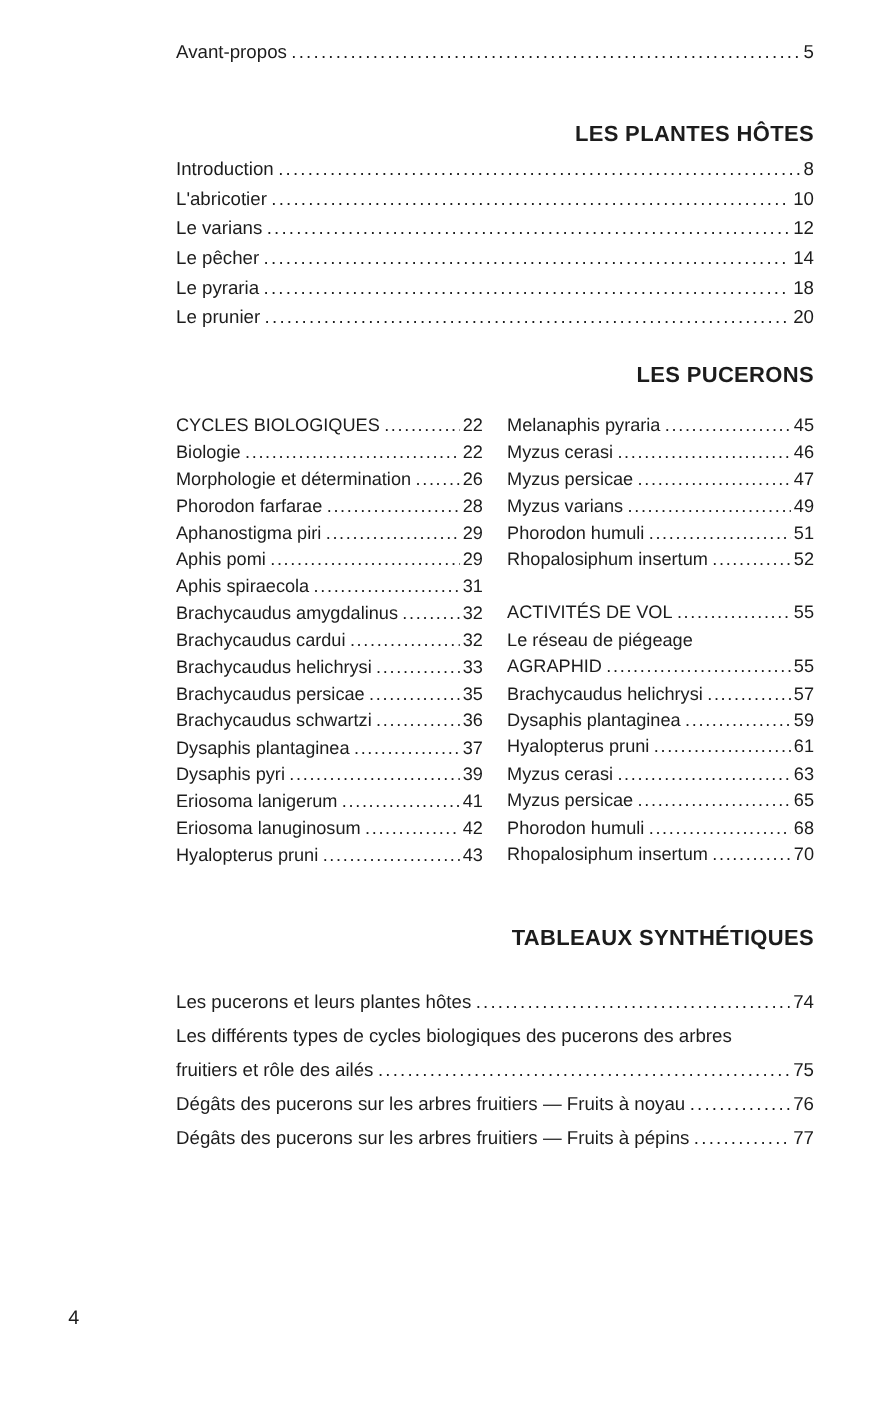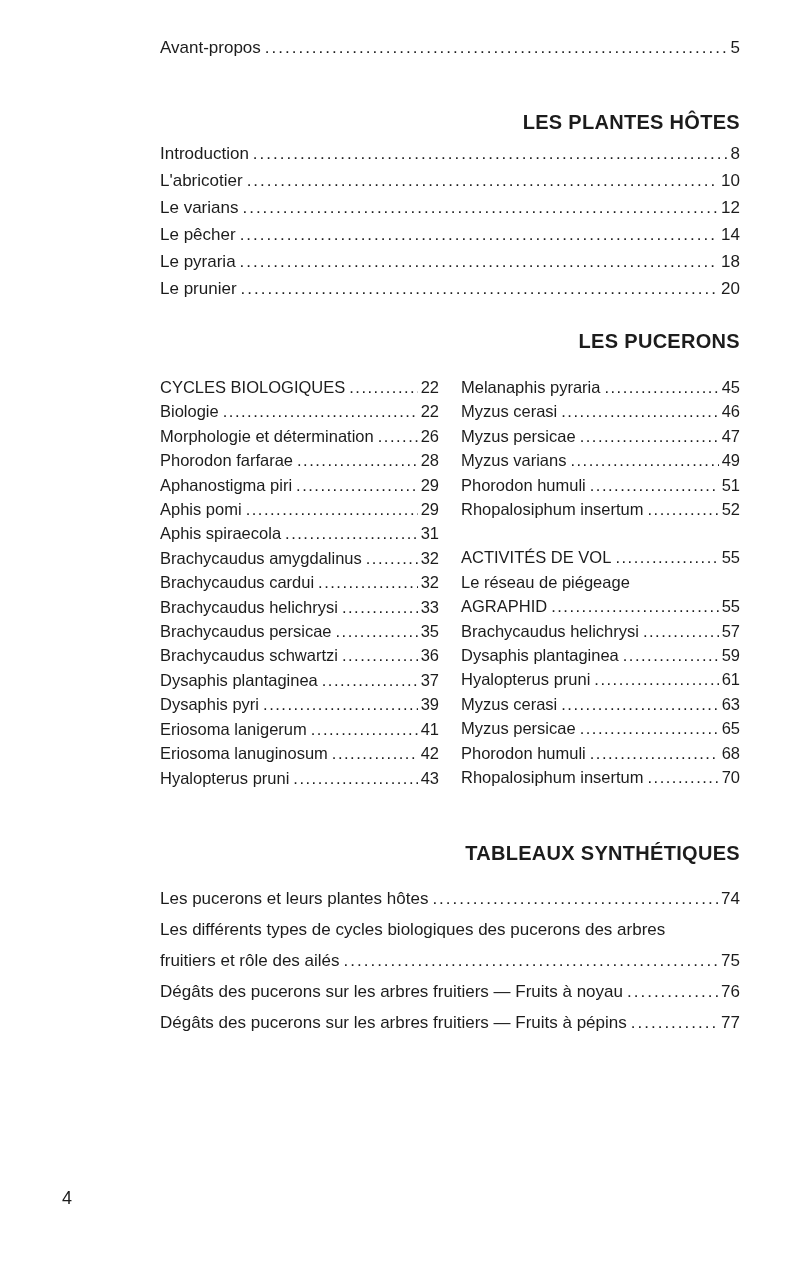--- a/index.html
+++ b/index.html
@@ -27,21 +27,21 @@
   }
   .avant-row { margin-top: 34px; }
   .section-heading {
     text-align: right;
     font-weight: 700;
     font-size: 20px;
     letter-spacing: 0.3px;
   }
   .heading-plantes { margin-top: 50px; margin-bottom: 6px; }
   .heading-pucerons { margin-top: 28px; margin-bottom: 22px; }
-  .heading-tableaux { margin-top: 52px; margin-bottom: 18px; }
+  .heading-tableaux { margin-top: 52px; margin-bottom: 30px; }
 
   .row {
     display: flex;
     align-items: flex-start;
     font-size: 17px;
     line-height: 27px;
   }
   .row .lbl { white-space: nowrap; }
   .leader {
     flex: 1 1 auto;

